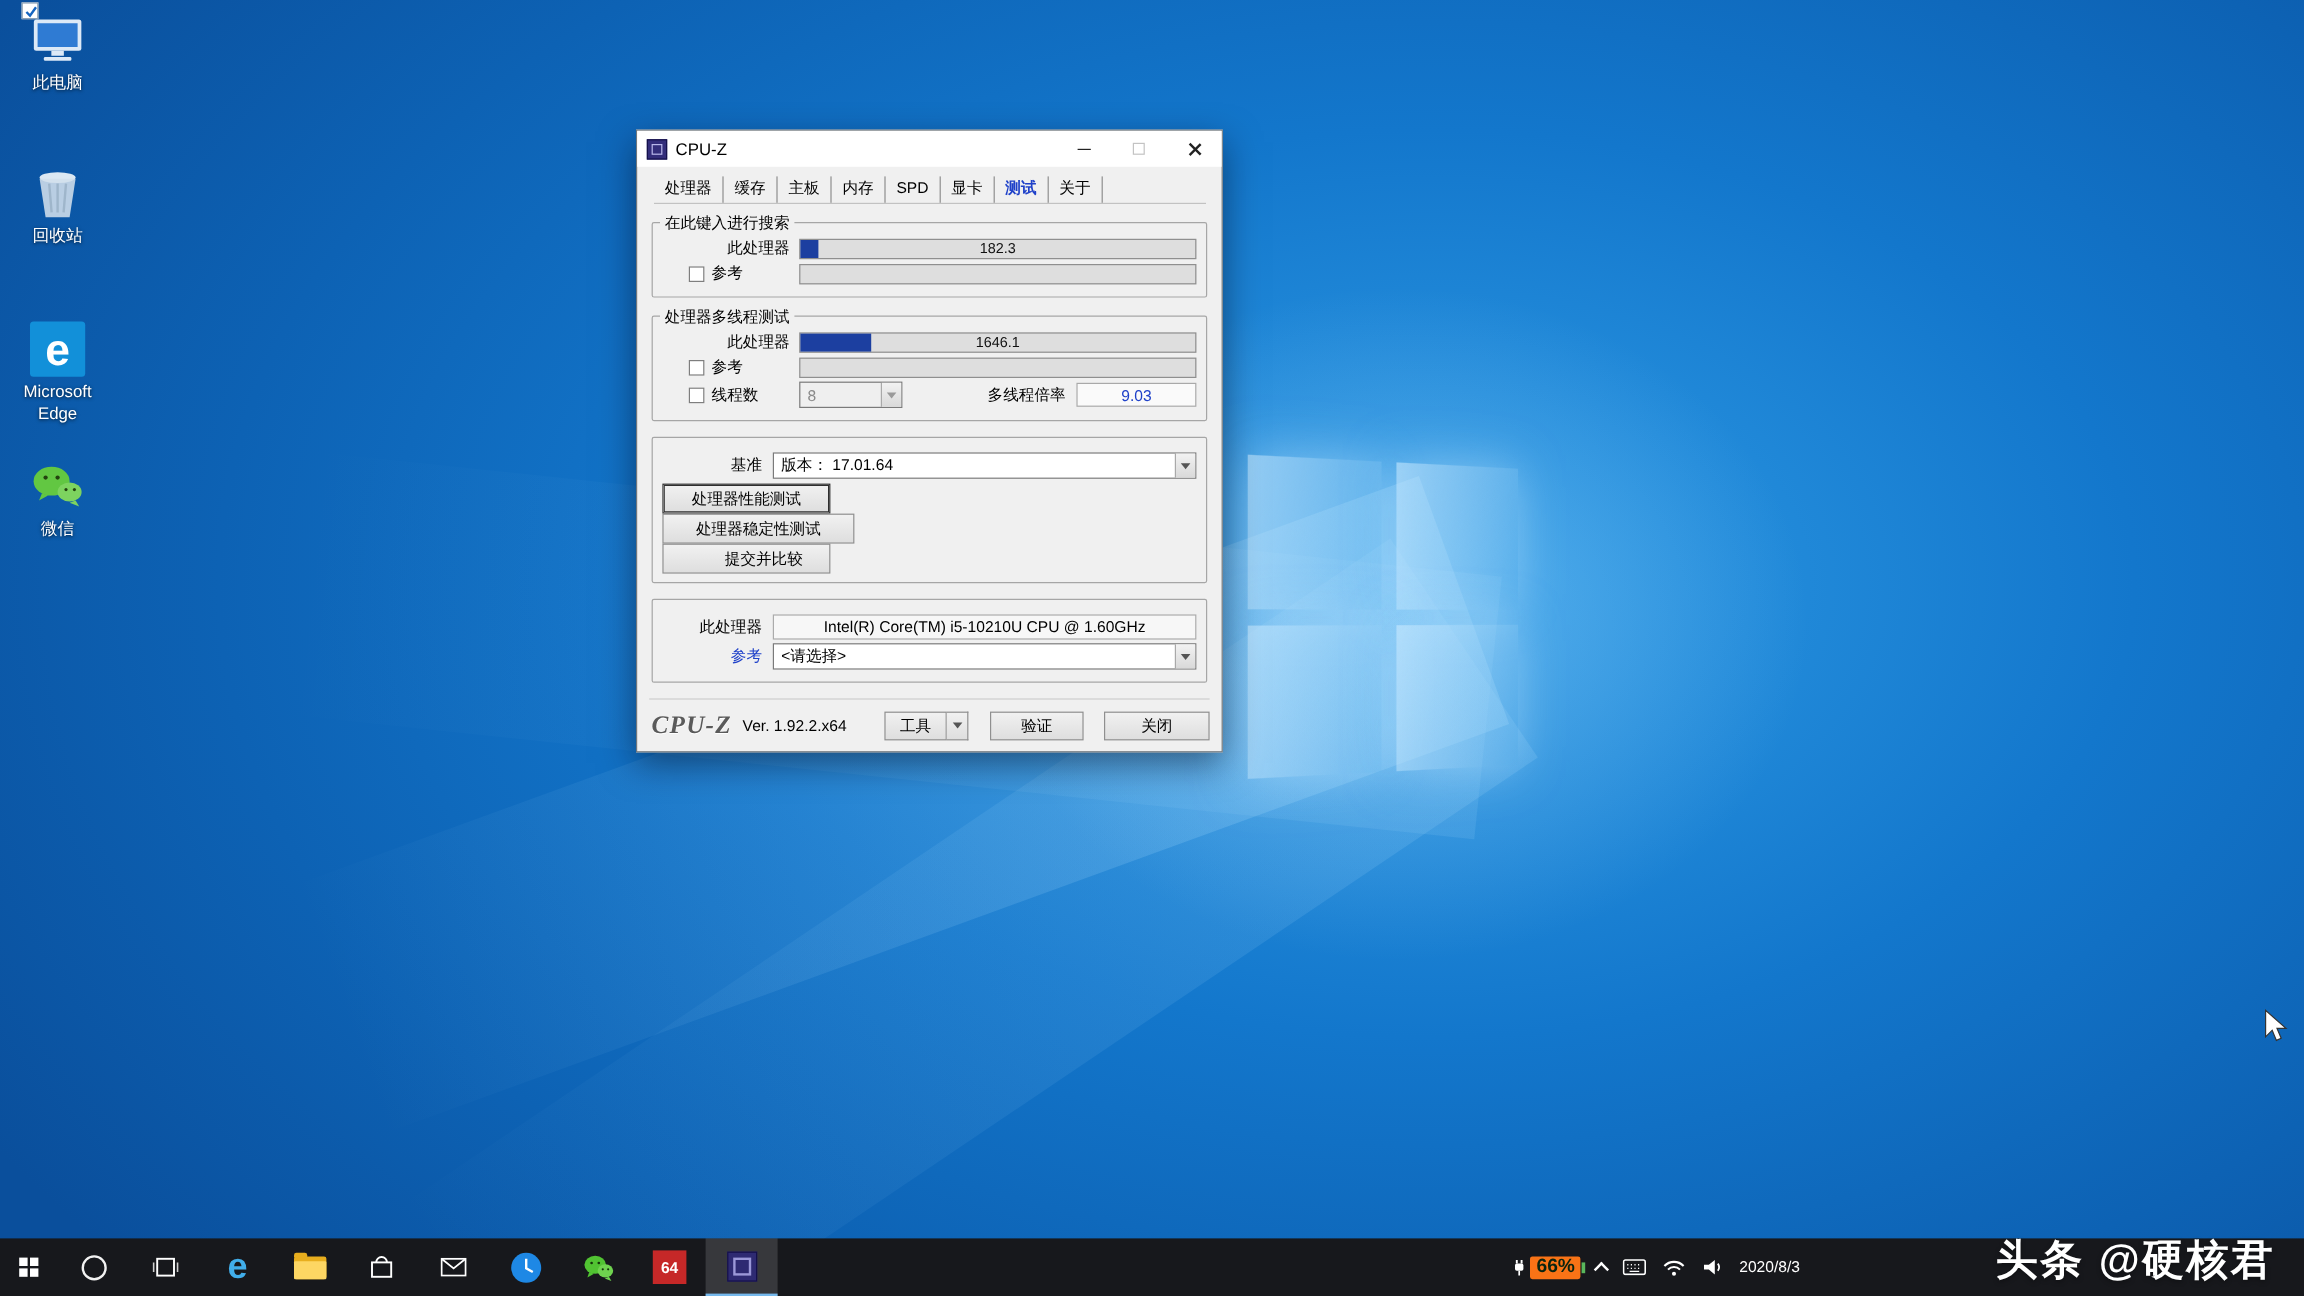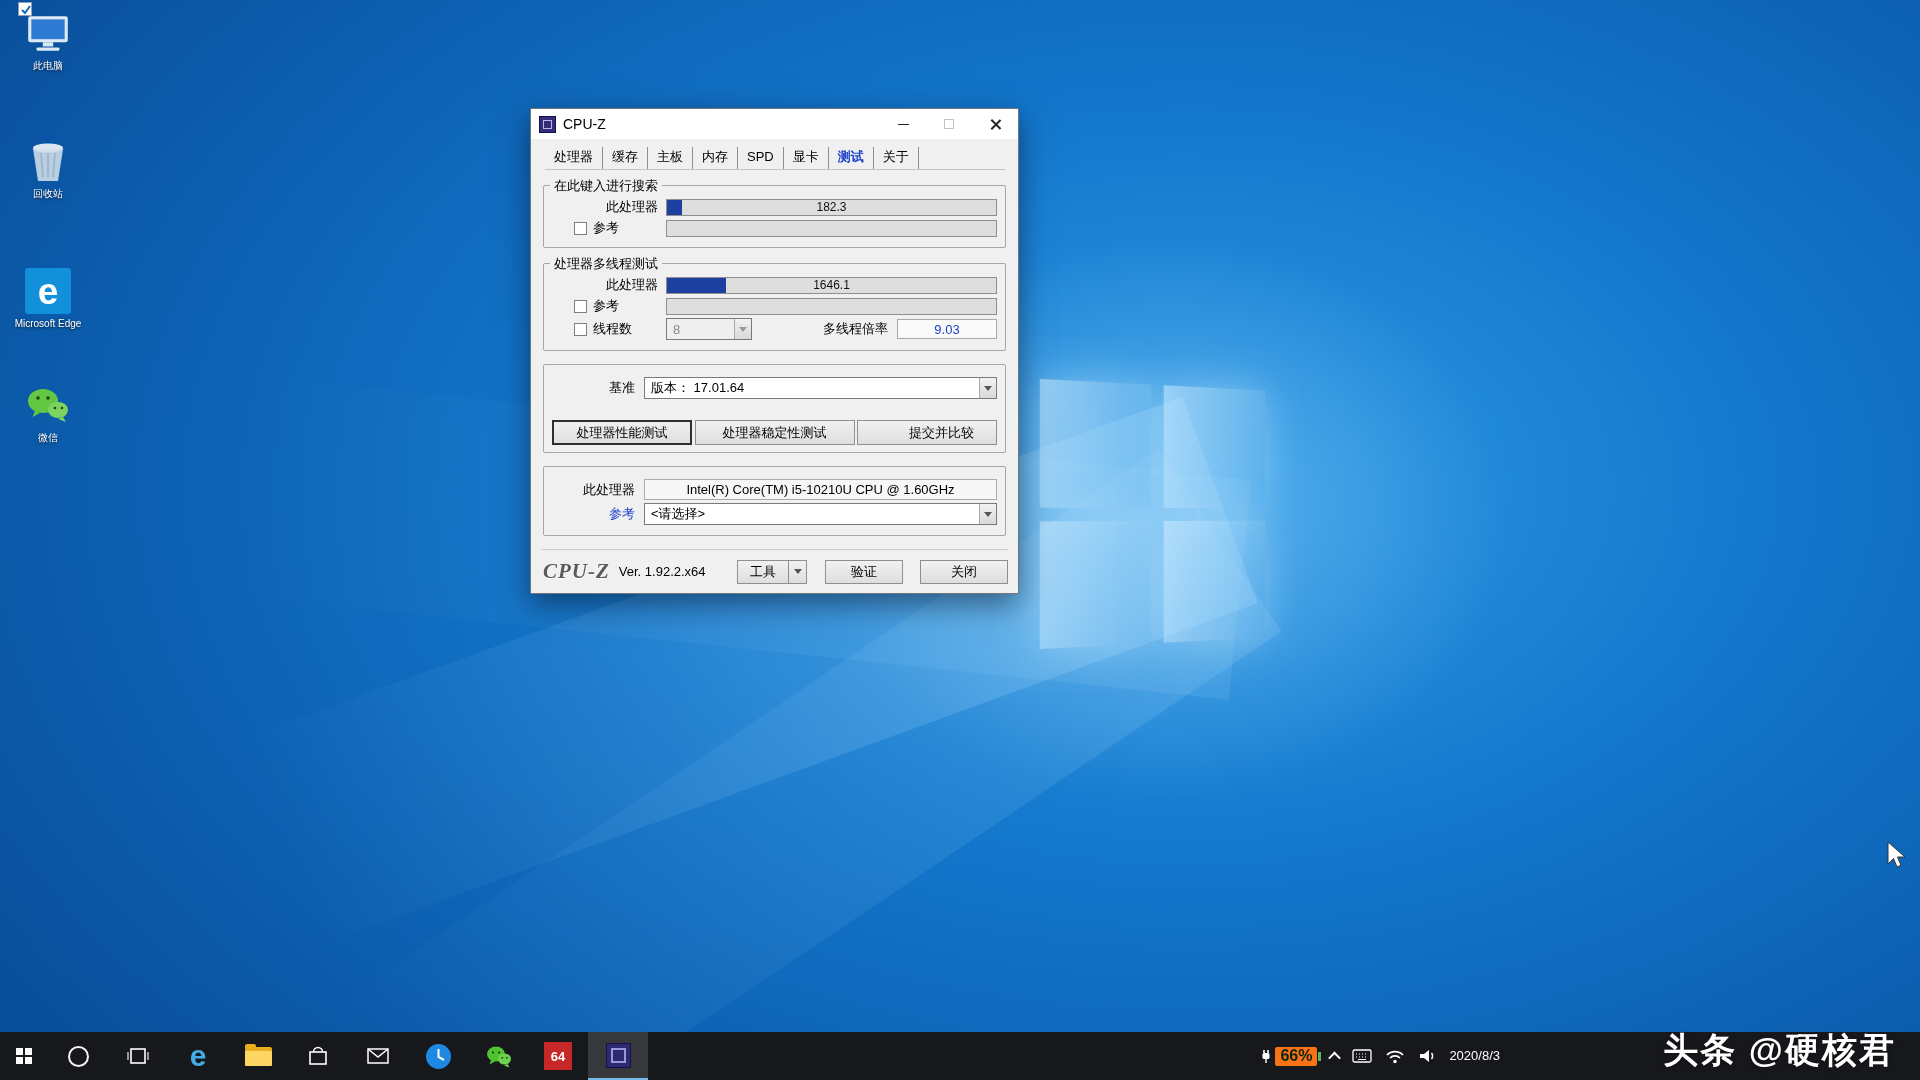--- a/index.html
+++ b/index.html
@@ -20,21 +20,21 @@
   .beam.b3 { left:-40px; top:480px; transform: rotate(6deg); opacity:.45; }
   .wlogo { position:absolute; left:1040px; top:385px; width:235px; height:258px;
     transform: perspective(760px) rotateY(17deg);
     display:grid; grid-template-columns:1fr 1fr; grid-template-rows:1fr 1fr; gap:13px; pointer-events:none; }
   .pane { background: linear-gradient(105deg, rgba(205,235,255,.62), rgba(125,195,242,.25));
     box-shadow: 0 0 42px rgba(175,220,252,.55); }
 
   
   .dicon { position:absolute; left:10px; width:76px; text-align:center; }
   .dimg { height:48px; display:flex; align-items:flex-end; justify-content:center; position:relative; }
-  .dlabel { margin-top:4px; font-size:10px; color:#fff; text-shadow:0 1px 3px rgba(0,0,0,.75); line-height:1.25; }
+  .dlabel { margin-top:4px; font-size:14px; color:#fff; text-shadow:0 1px 3px rgba(0,0,0,.75); line-height:1.25; }
   .selcheck { position:absolute; left:8px; top:-6px; width:14px; height:14px; background:#fff;
     border:1px solid #8aa0b5; display:flex; align-items:center; justify-content:center; }
   .edgetile { width:46px; height:46px; background:#1290d9; border-radius:3px; color:#fff;
     font-size:37px; font-weight:bold; display:flex; align-items:center; justify-content:center; line-height:1; }
 
   
   .win { position:absolute; left:530px; top:108px; width:489px; background:#f0f0f0;
     border:1px solid #6f767c; box-shadow: 0 10px 28px rgba(0,10,30,.5); font-size:13px; }
   .titlebar { height:30px; background:#fff; display:flex; align-items:center; padding-left:8px; gap:7px; }
   .appicon { width:17px; height:17px; background:#332d7a; border:1px solid #14104a; position:relative; flex:none; }
@@ -75,21 +75,21 @@
   .tri { width:0; height:0; border-left:4px solid transparent; border-right:4px solid transparent; border-top:5px solid #555; }
   .combo.disabled .tri { border-top-color:#9a9a9a; }
 
   .ratio-label { margin-left:auto; margin-right:9px; }
   .ratio-box { width:100px; height:20px; border:1px solid #a9a9a9; background:#fafafa; color:#1f41c9;
     display:flex; align-items:center; justify-content:center; }
 
   .blbl { width:92px; flex:none; text-align:right; padding-right:9px; }
   .blbl.link { color:#1f41c9; }
 
-  .benchbtns { display:flex; justify-content:space-between; margin-top:21px; }
+  .benchbtns { display:flex; justify-content:space-between; margin-top:4px;flex-direction:column; }
   .pushbtn { height:25px; background:linear-gradient(#f1f1f1,#dedede); border:1px solid #8f8f8f;
     display:flex; align-items:center; justify-content:center; font-size:13px; }
   .pushbtn.w1{width:140px;} .pushbtn.w2{width:160px;} .pushbtn.w3{width:140px;padding-left:29px;}
   .pushbtn.default { border-color:#2f2f2f; box-shadow: inset 0 0 0 1px #2f2f2f; }
 
   .valuebox { flex:1; height:21px; border:1px solid #ababab; background:#f7f7f7;
     display:flex; align-items:center; justify-content:center; }
 
   .footer { display:flex; align-items:center; margin:13px 10px 0; padding:9px 0 9px 2px; border-top:1px solid #cdcdcd; }
   .logo { font-family:"Liberation Serif", serif; font-style:italic; font-weight:bold; font-size:21px;

